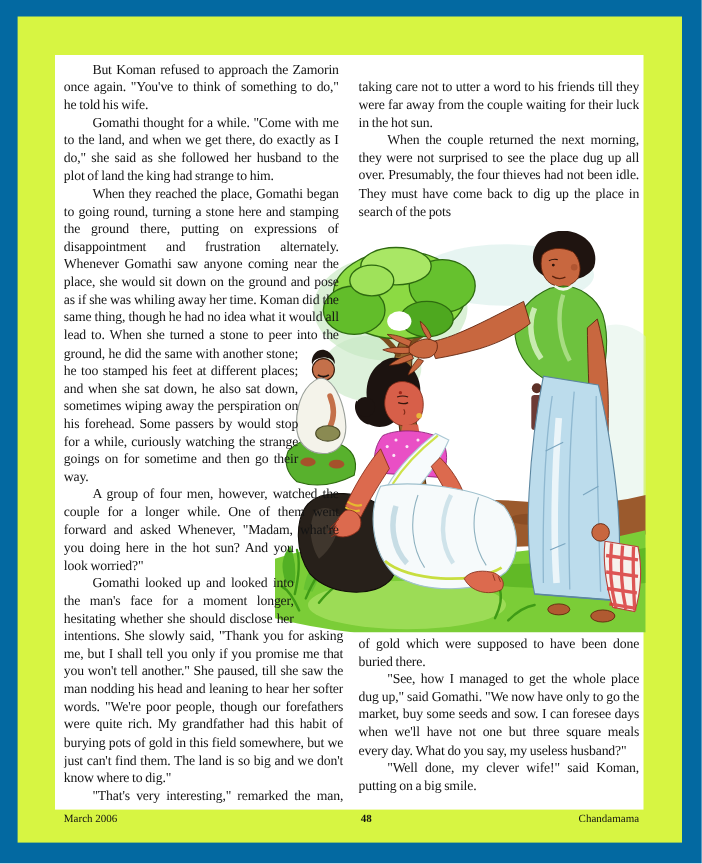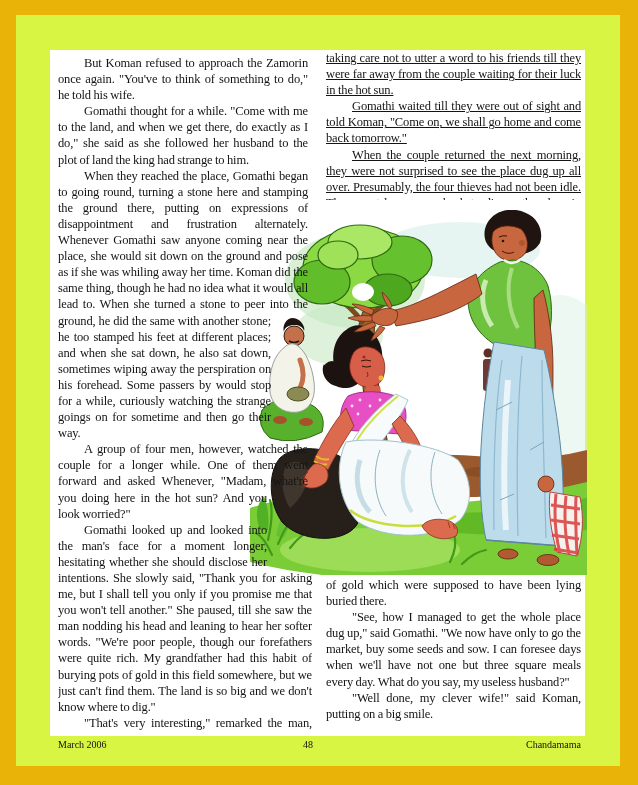--- a/index.html
+++ b/index.html
@@ -1,34 +1,34 @@
 <!DOCTYPE html>
 <html><head>
 <meta charset="utf-8">
 <style>
   html,body{margin:0;padding:0;background:#ffffff;}
-  .page{position:relative;width:638px;height:785px;background:#eab308;overflow:hidden;
+  .page{position:relative;width:638px;height:785px;background:#0369a1;overflow:hidden;
         font-family:"Liberation Serif", serif;color:#141414;}
   .frame{position:absolute;left:16px;top:15px;width:604px;height:751px;background:#d7f542;}
   .sheet{position:absolute;left:50px;top:50px;width:535px;height:686px;background:#ffffff;}
   .col{position:absolute;text-align:justify;font-size:12.5px;line-height:16.1px;
        letter-spacing:-0.15px;word-spacing:-0.4px;overflow:hidden;z-index:2;}
   .col p{margin:0;text-indent:26px;}
   .col p.cont{text-indent:0;}
   .left-col{left:58px;top:55px;width:254px;height:678px;}
-  .right-top{left:326px;top:50px;width:255px;height:150px;text-decoration:underline;}
+  .right-top{left:326px;top:71px;width:255px;height:150px;}
   .right-bottom{left:326px;top:577px;width:255px;height:152px;}
   .wrap-shim{float:right;width:46px;height:510px;
      shape-outside:polygon(45px 0,46px 0,46px 510px,4px 510px,4px 440px,45px 440px,45px 378px,8px 378px,8px 265px,45px 265px);
      shape-margin:3px;}
   .illustration{position:absolute;left:250px;top:210px;width:337px;height:365px;z-index:1;}
   .footer-row{position:absolute;left:50px;top:739px;width:535px;height:18px;z-index:3;
       font-size:10px;color:#111;}
   .footer-left{position:absolute;left:8px;top:0;}
-  .footer-center{position:absolute;left:228px;width:60px;text-align:center;top:0;}
+  .footer-center{position:absolute;left:228px;width:60px;text-align:right;top:0;font-weight:bold;}
   .footer-right{position:absolute;right:4px;top:0;}
 </style>
 </head>
 <body>
 
 <div class="page">
   <div class="frame"></div>
   <div class="sheet"></div>
 
   <svg class="illustration" viewBox="0 0 337 365" xmlns="http://www.w3.org/2000/svg">
@@ -218,26 +218,25 @@
     <p>But Koman refused to approach the Zamorin once again. "You've to think of something to do," he told his wife.</p>
     <p>Gomathi thought for a while. "Come with me to the land, and when we get there, do exactly as I do," she said as she followed her husband to the plot of land the king had strange to him.</p>
     <p>When they reached the place, Gomathi began to going round, turning a stone here and stamping the ground there, putting on expressions of disappointment and frustration alternately. Whenever Gomathi saw anyone coming near the place, she would sit down on the ground and pose as if she was whiling away her time. Koman did the same thing, though he had no idea what it would all lead to. When she turned a stone to peer into the ground, he did the same with another stone; he too stamped his feet at different places; and when she sat down, he also sat down, sometimes wiping away the perspiration on his forehead. Some passers by would stop for a while, curiously watching the strange goings on for sometime and then go their way.</p>
     <p>A group of four men, however, watched the couple for a longer while. One of them went forward and asked Whenever, "Madam, what're you doing here in the hot sun? And you look worried?"</p>
     <p>Gomathi looked up and looked into the man's face for a moment longer, hesitating whether she should disclose her intentions. She slowly said, "Thank you for asking me, but I shall tell you only if you promise me that you won't tell another." She paused, till she saw the man nodding his head and leaning to hear her softer words. "We're poor people, though our forefathers were quite rich. My grandfather had this habit of burying pots of gold in this field somewhere, but we just can't find them. The land is so big and we don't know where to dig."</p>
     <p>"That's very interesting," remarked the man, twirling his long moustache. He was actually a thief. "Well, all good luck to you and your husband. I hope you'll find the treasure before long." He went back and joined his group,</p>
   </div>
 
   <div class="col right-top">
     <p class="cont">taking care not to utter a word to his friends till they were far away from the couple waiting for their luck in the hot sun.</p>
-    <p>Gomathi waited till they were out of sight and told Koman, "Come on, we shall go home and come back tomorrow."</p>
     <p>When the couple returned the next morning, they were not surprised to see the place dug up all over. Presumably, the four thieves had not been idle. They must have come back to dig up the place in search of the pots</p>
   </div>
 
   <div class="col right-bottom">
-    <p class="cont">of gold which were supposed to have been lying buried there.</p>
+    <p class="cont">of gold which were supposed to have been done buried there.</p>
     <p>"See, how I managed to get the whole place dug up," said Gomathi. "We now have only to go the market, buy some seeds and sow. I can foresee days when we'll have not one but three square meals every day. What do you say, my useless husband?"</p>
     <p>"Well done, my clever wife!" said Koman, putting on a big smile.</p>
   </div>
 
   <div class="footer-row">
     <span class="footer-left">March 2006</span>
     <span class="footer-center">48</span>
     <span class="footer-right">Chandamama</span>
   </div>
 </div>

